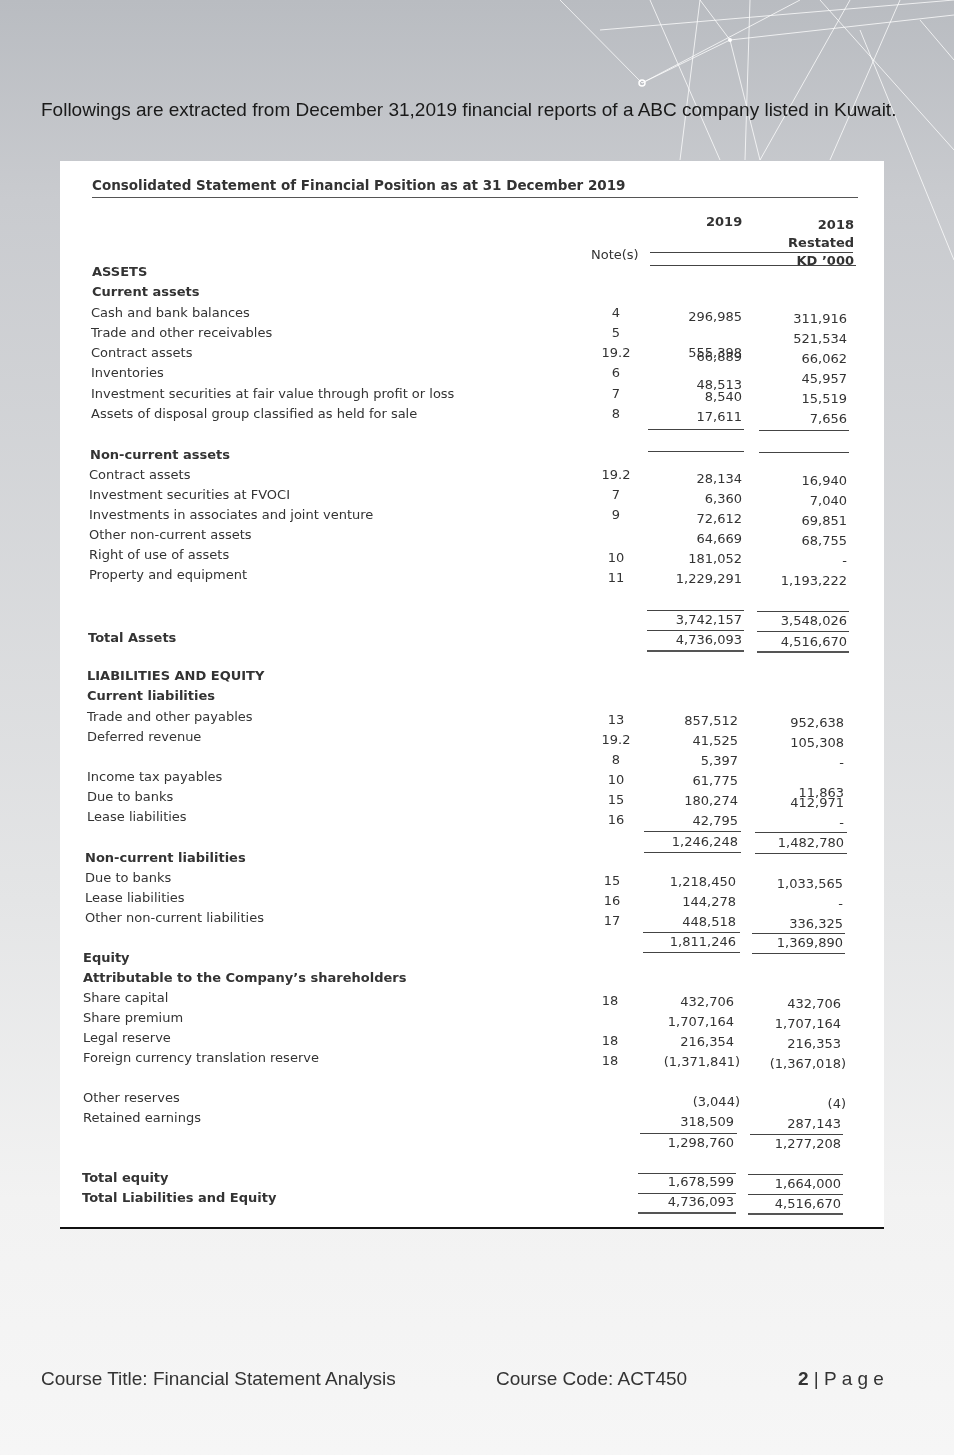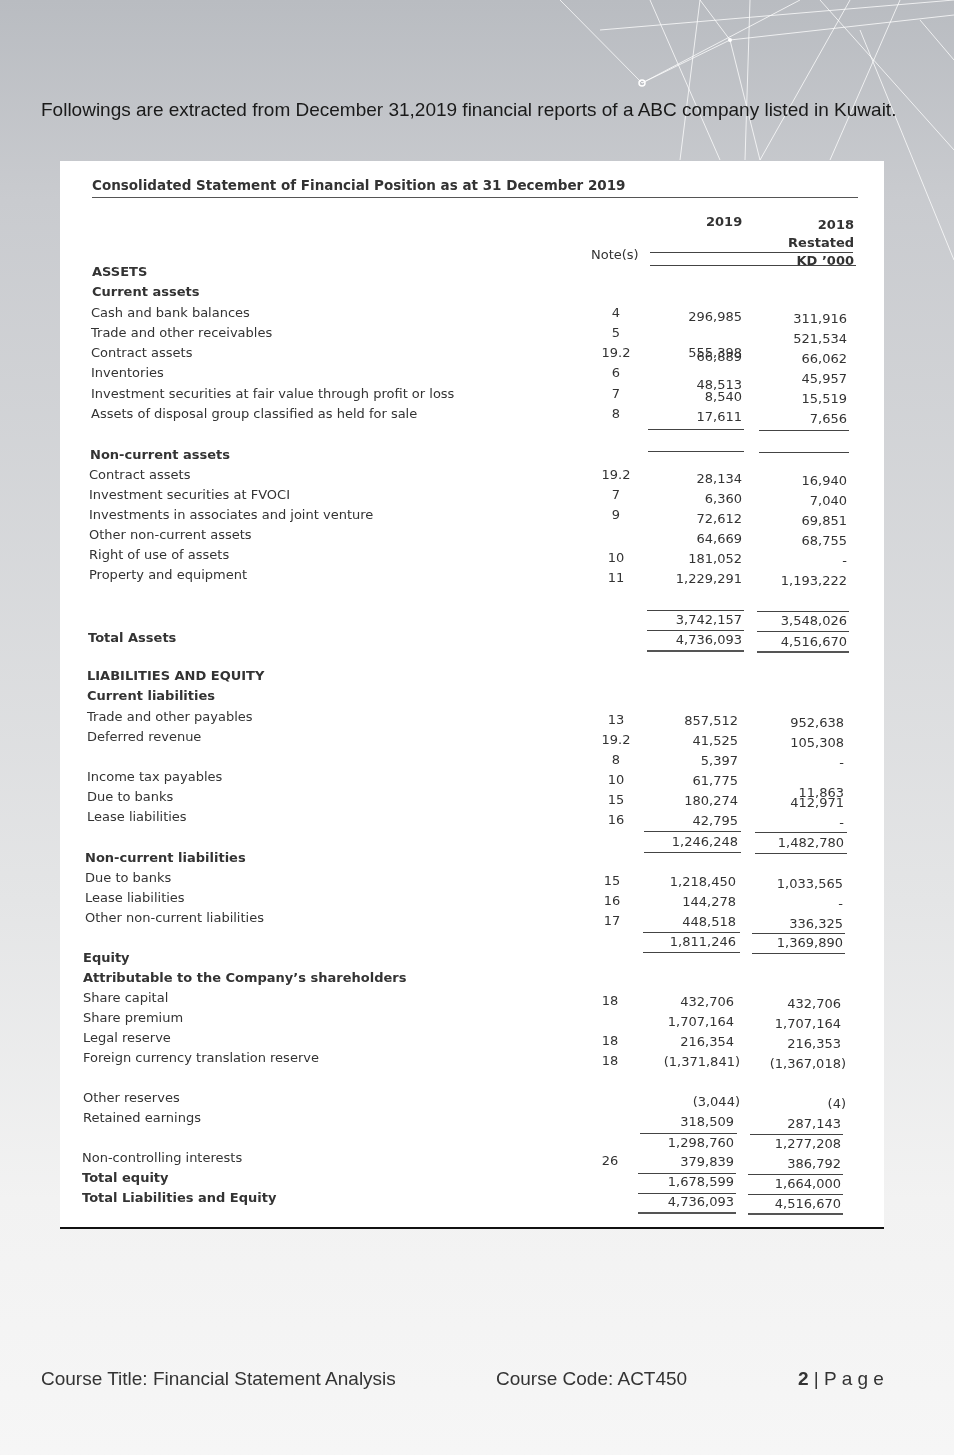--- a/index.html
+++ b/index.html
@@ -311,26 +311,20 @@
       <span class="note" style="top:3px;left:520px"></span>
       <span class="v19" style="top:4px;right:150px">318,509</span>
       <span class="v18" style="top:6px;right:43px">287,143</span>
     </div>
     <div class="rule" style="left:580px;top:972px;width:97px"></div>
     <div class="rule" style="left:690px;top:973px;width:93px"></div>
     <div class="row" style="top:972px">
       <span class="v19" style="right:150px">1,298,760</span>
       <span class="v18" style="top:1px;right:43px">1,277,208</span>
     </div>
-    <div class="row" style="top:987px">
-      <span class="lbl" style="left:22px">Non-controlling interests</span>
-      <span class="note" style="top:3px;left:520px">26</span>
-      <span class="v19" style="top:4px;right:150px">379,839</span>
-      <span class="v18" style="top:6px;right:43px">386,792</span>
-    </div>
     <div class="rule" style="left:578px;top:1012px;width:98px"></div>
     <div class="rule" style="left:688px;top:1013px;width:95px"></div>
     <div class="row" style="top:1007px">
       <span class="lbl bold" style="left:22px">Total equity</span>
       <span class="v19" style="top:4px;right:150px">1,678,599</span>
       <span class="v18" style="top:6px;right:43px">1,664,000</span>
     </div>
     <div class="rule" style="left:578px;top:1032px;width:98px"></div>
     <div class="rule" style="left:688px;top:1033px;width:95px"></div>
     <div class="row" style="top:1027px">

